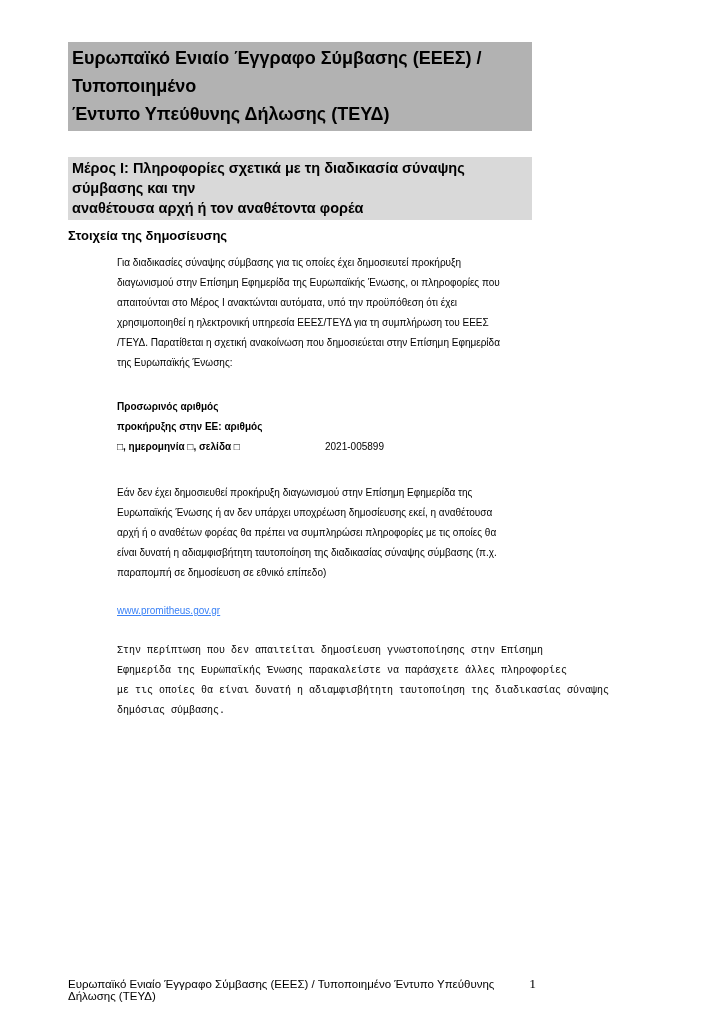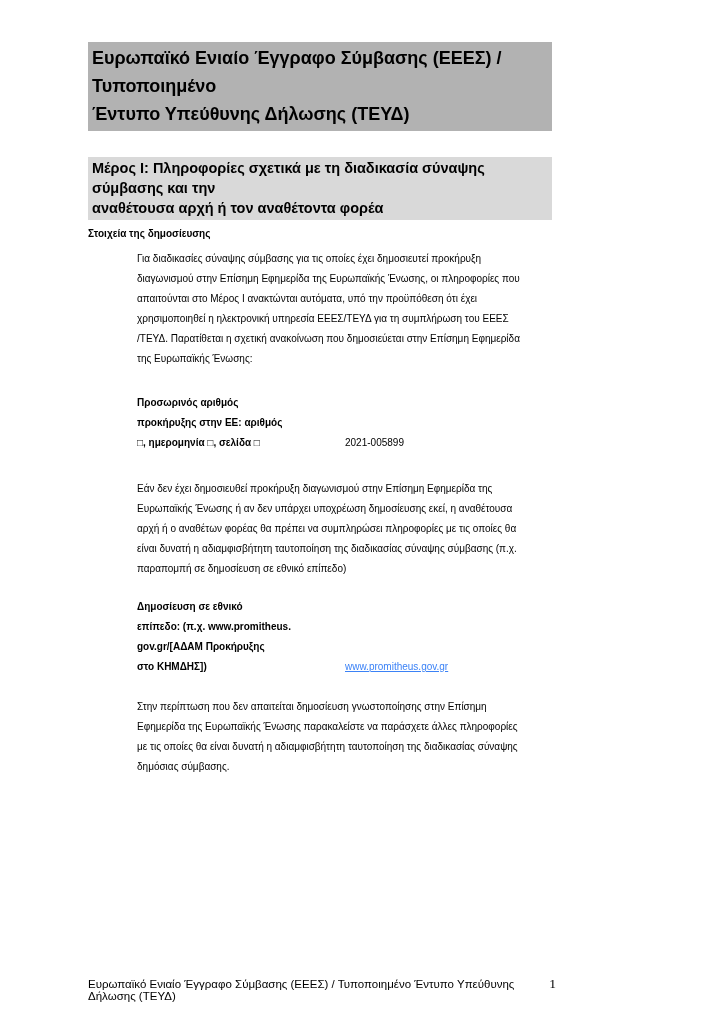--- a/index.html
+++ b/index.html
@@ -9,54 +9,53 @@
     background: #ffffff;
     font-family: "Liberation Sans", "DejaVu Sans", sans-serif;
     color: #000000;
     overflow: hidden;
     position: relative;
   }
   .page {
     position: relative;
     width: 600px; height: 1024px;
     padding: 42px 68px 0 68px;
-    margin-left: 20px;
   }
   .title-bar {
     background: #b2b2b2;
     font-weight: bold;
     font-size: 18px;
     line-height: 28px;
     padding: 2px 4px 3px 4px;
     white-space: pre-line;
   }
   .part-heading {
     background: #d9d9d9;
     margin-top: 26px;
     font-weight: bold;
     font-size: 14.5px;
     line-height: 20px;
     padding: 1px 16px 2px 4px;
     white-space: pre-line;
   }
   .subheading {
     margin: 8px 0 0 0;
-    font-size: 10px;
+    font-size: 13px;
     font-weight: bold;
   }
   .content {
     margin-left: 49px;
     width: 527px;
     font-size: 10px;
     line-height: 20px;
   }
   .para { margin: 0; white-space: pre-line; }
   .para.p1 { margin-top: 10px; }
   .para.p2 { margin-top: 26px; }
-  .para.p3 { margin-top: 20px; }
+  .para.p3 { margin-top: 20px; font-family: Liberation Mono, monospace; }
   .field-group { margin-top: 24px; }
   .field-row {
     display: flex;
     align-items: flex-end;
     justify-content: flex-end;
   }
   .field-row + .field-row { margin-top: 8px; }
   .field-row.row-national { margin-top: 18px; }
   .field-label {
     width: 208px;
@@ -116,24 +115,20 @@
       </div>
     </div>
 
     <p class="para p2">Εάν δεν έχει δημοσιευθεί προκήρυξη διαγωνισμού στην Επίσημη Εφημερίδα της
 Ευρωπαϊκής Ένωσης ή αν δεν υπάρχει υποχρέωση δημοσίευσης εκεί, η αναθέτουσα
 αρχή ή ο αναθέτων φορέας θα πρέπει να συμπληρώσει πληροφορίες με τις οποίες θα
 είναι δυνατή η αδιαμφισβήτητη ταυτοποίηση της διαδικασίας σύναψης σύμβασης (π.χ.
 παραπομπή σε δημοσίευση σε εθνικό επίπεδο)</p>
 
     <div class="field-row row-national">
-      <div class="field-label">Δημοσίευση σε εθνικό
-επίπεδο: (π.χ. www.promitheus.
-gov.gr/[ΑΔΑΜ Προκήρυξης
-στο ΚΗΜΔΗΣ])</div>
       <div class="field-value link">www.promitheus.gov.gr</div>
     </div>
 
     <p class="para p3">Στην περίπτωση που δεν απαιτείται δημοσίευση γνωστοποίησης στην Επίσημη
 Εφημερίδα της Ευρωπαϊκής Ένωσης παρακαλείστε να παράσχετε άλλες πληροφορίες
 με τις οποίες θα είναι δυνατή η αδιαμφισβήτητη ταυτοποίηση της διαδικασίας σύναψης
 δημόσιας σύμβασης.</p>
 
   </div>
 

